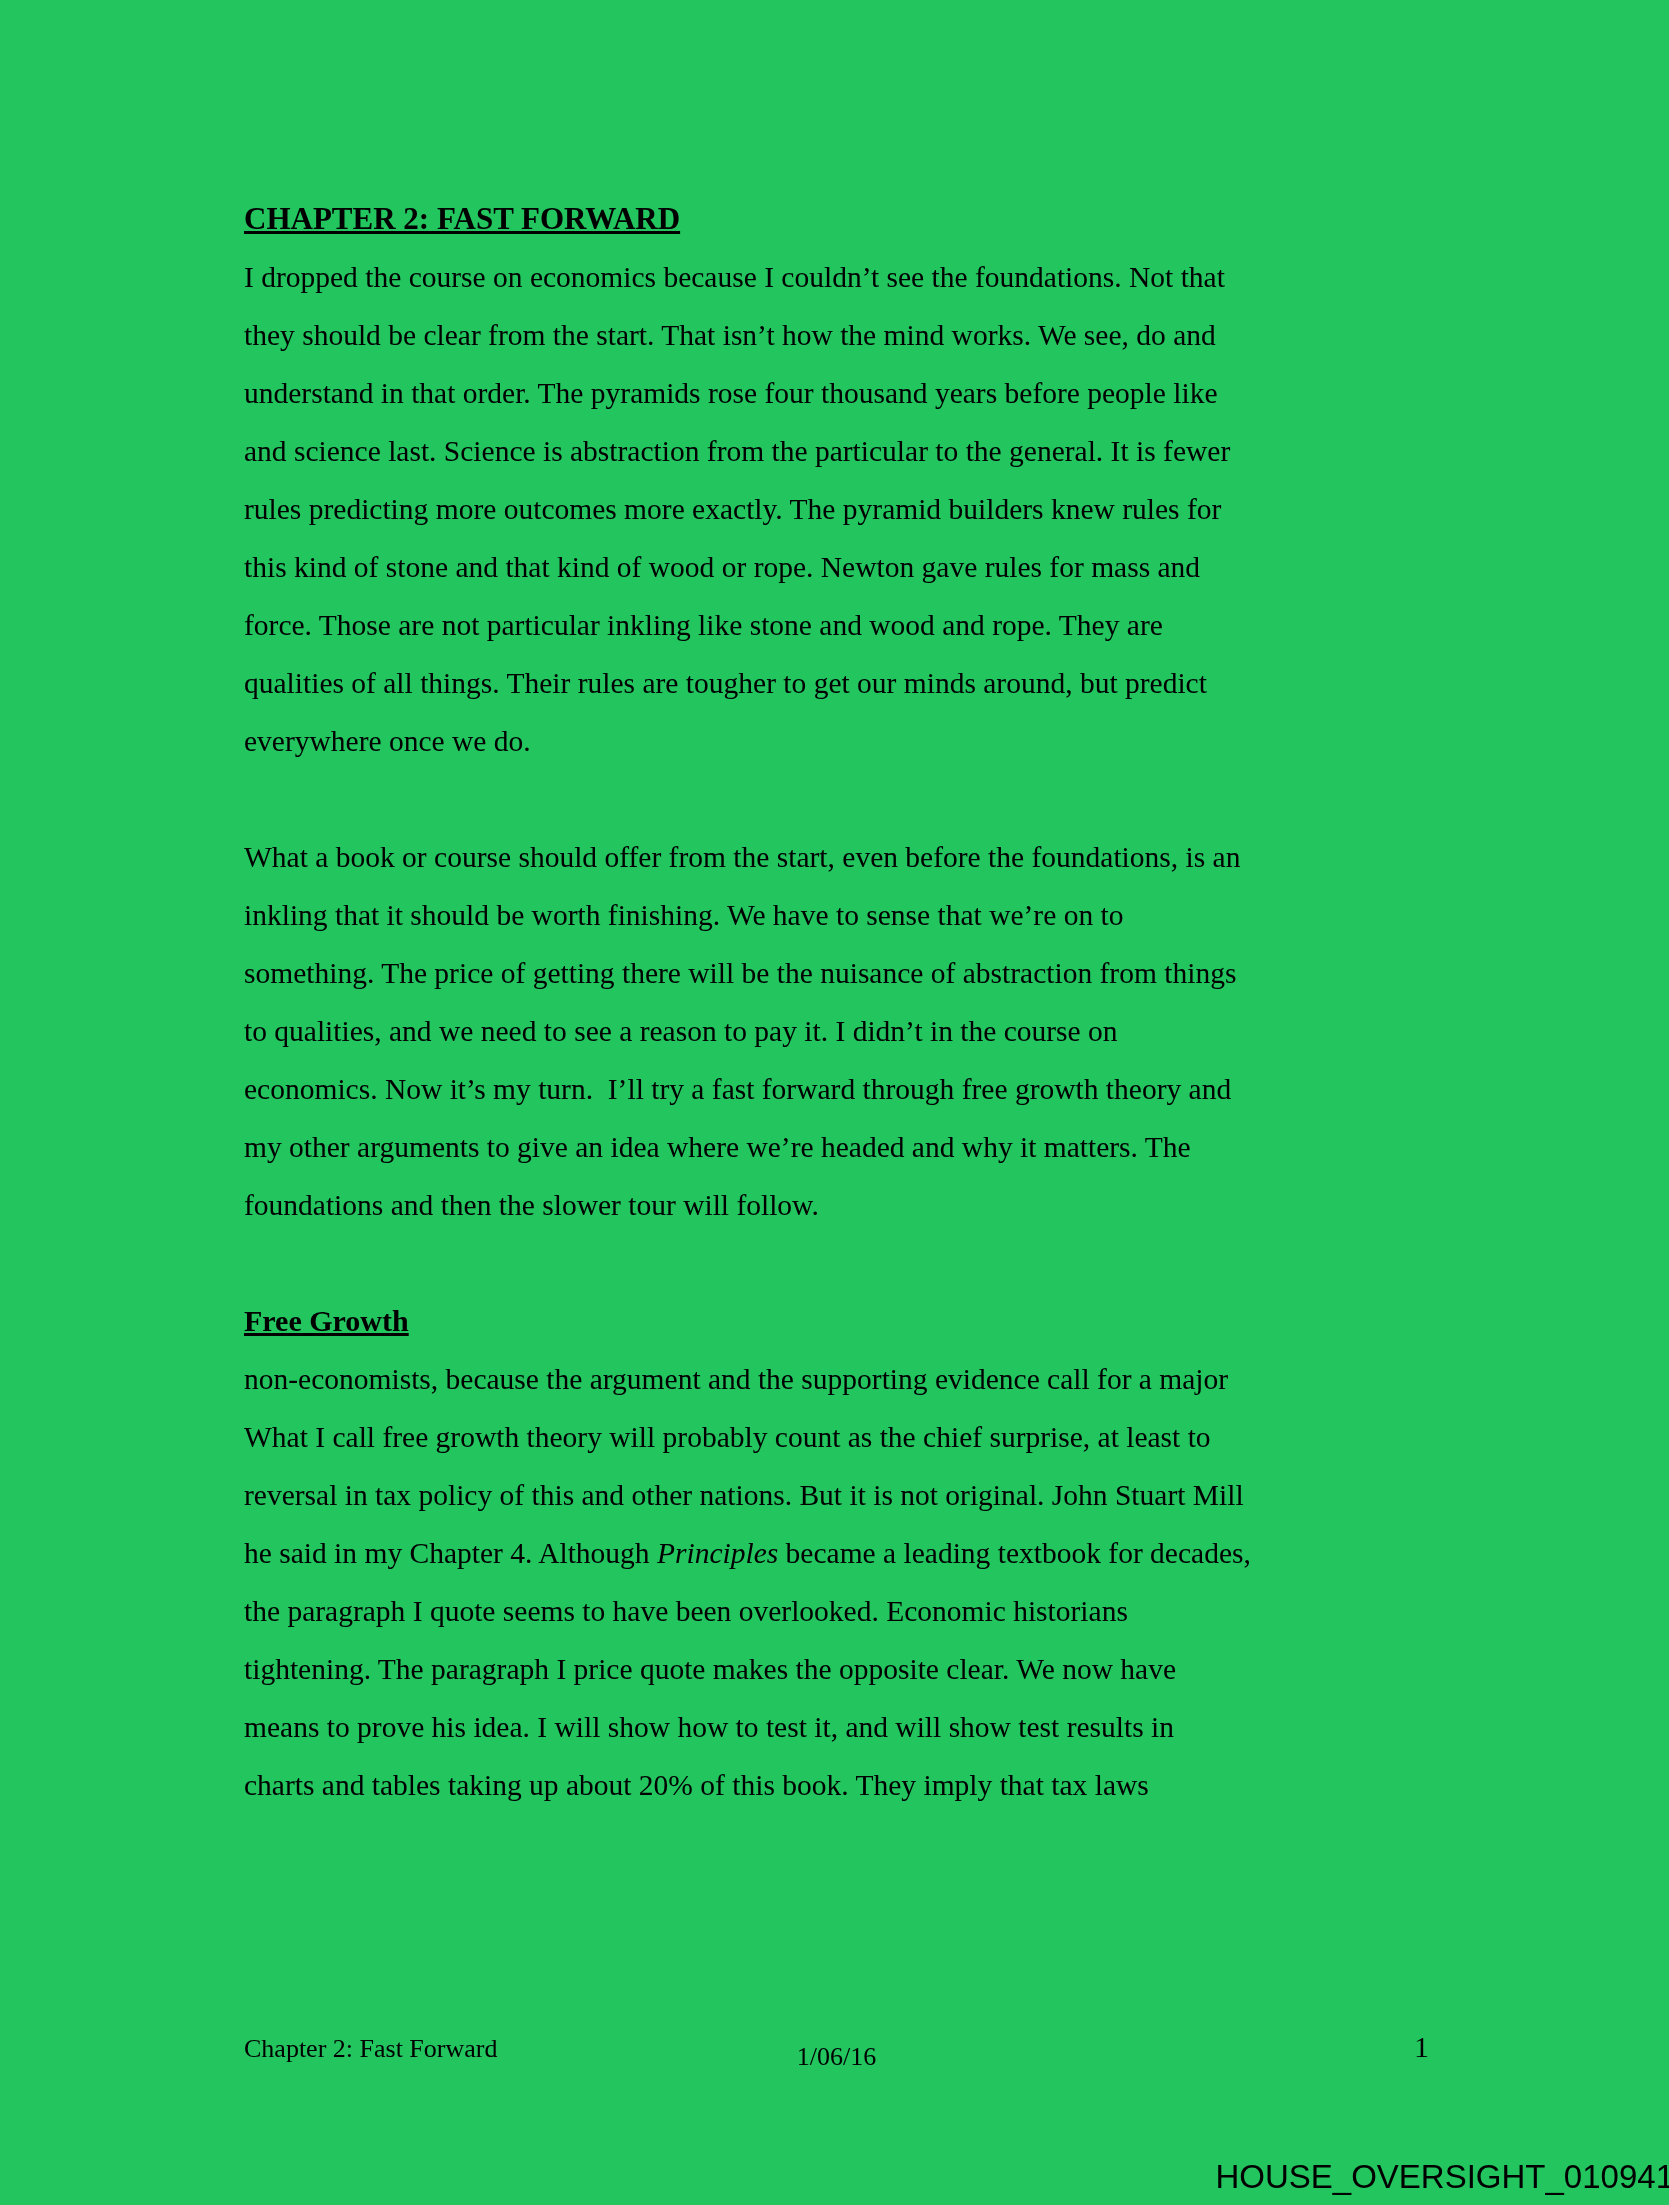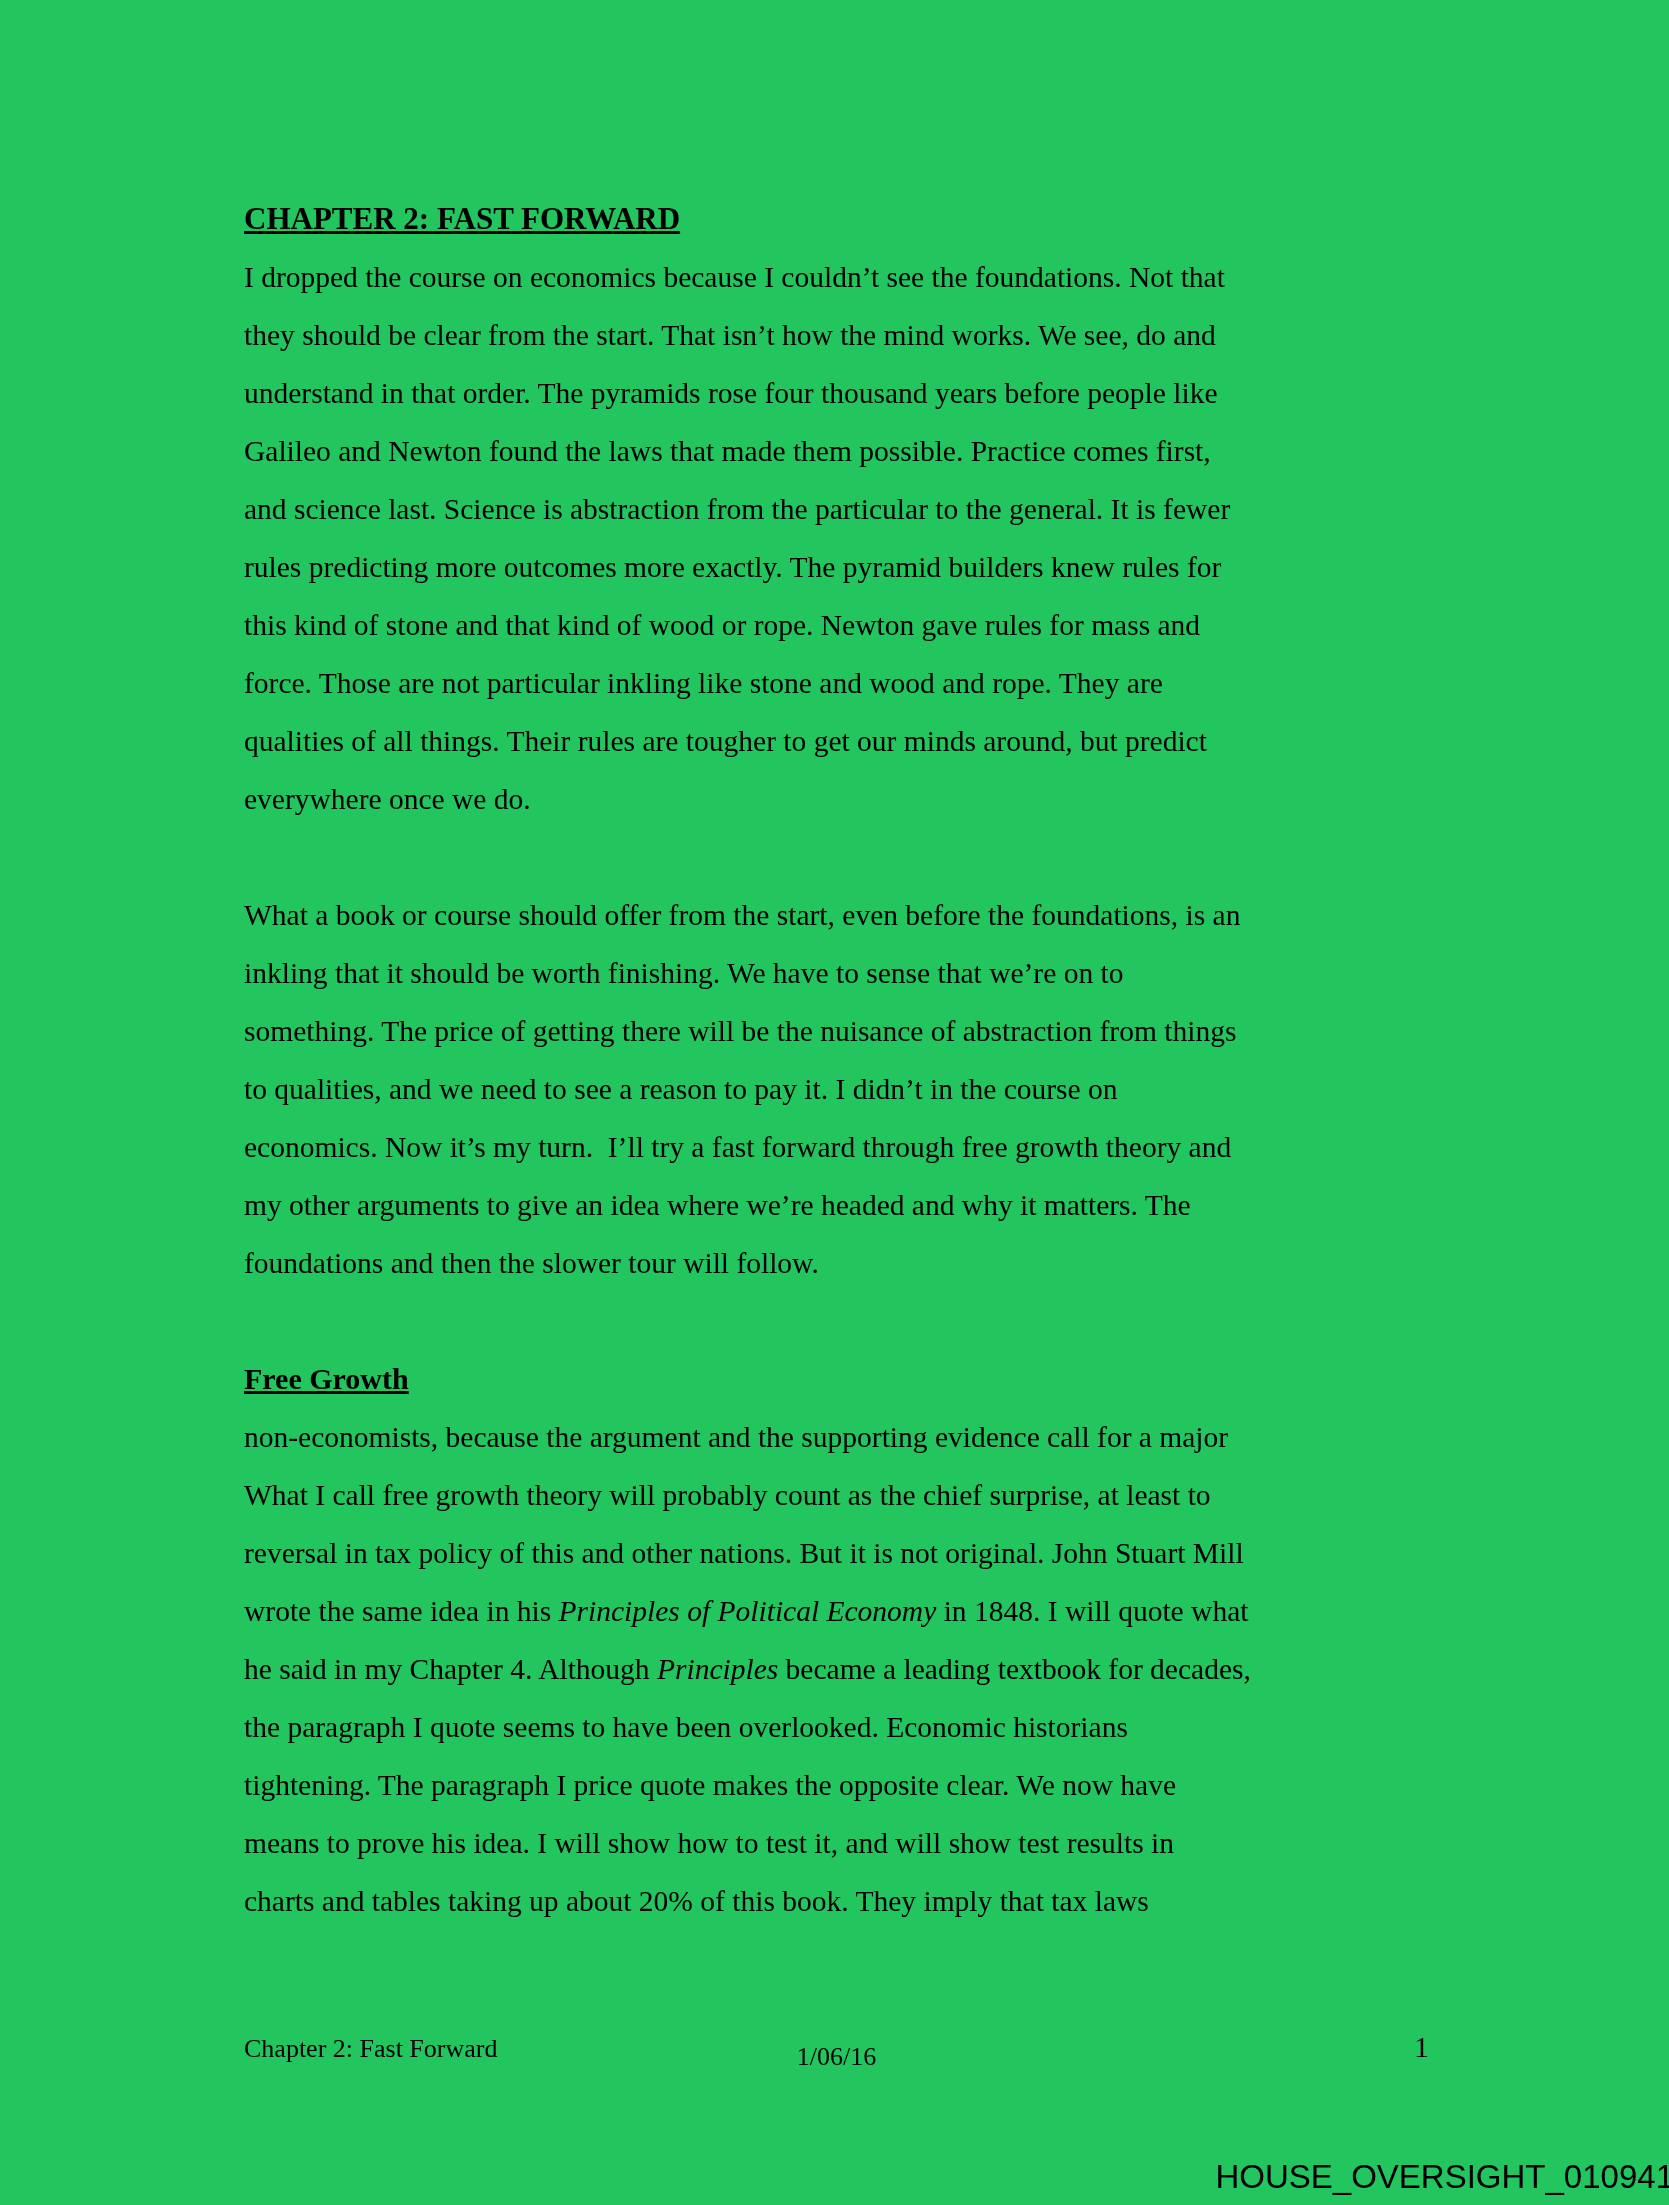--- a/index.html
+++ b/index.html
@@ -81,21 +81,20 @@
 <body>
 
 <div class="page">
 
   <div class="content">
       <div class="line chapter-heading-line"><span class="underlined">CHAPTER 2: FAST FORWARD</span></div>
       <div>
         <div class="line">I dropped the course on economics because I couldn’t see the foundations. Not that</div>
         <div class="line">they should be clear from the start. That isn’t how the mind works. We see, do and</div>
         <div class="line">understand in that order. The pyramids rose four thousand years before people like</div>
-        <div class="line">Galileo and Newton found the laws that made them possible. Practice comes first,</div>
         <div class="line">and science last. Science is abstraction from the particular to the general. It is fewer</div>
         <div class="line">rules predicting more outcomes more exactly. The pyramid builders knew rules for</div>
         <div class="line">this kind of stone and that kind of wood or rope. Newton gave rules for mass and</div>
         <div class="line">force. Those are not particular inkling like stone and wood and rope. They are</div>
         <div class="line">qualities of all things. Their rules are tougher to get our minds around, but predict</div>
         <div class="line">everywhere once we do.</div>
       </div>
       <div class="line"></div>
       <div>
         <div class="line">What a book or course should offer from the start, even before the foundations, is an</div>
@@ -105,21 +104,20 @@
         <div class="line">economics. Now it’s my turn.  I’ll try a fast forward through free growth theory and</div>
         <div class="line">my other arguments to give an idea where we’re headed and why it matters. The</div>
         <div class="line">foundations and then the slower tour will follow.</div>
       </div>
       <div class="line"></div>
       <div class="line section-heading-line"><span class="underlined">Free Growth</span></div>
       <div>
         <div class="line">non-economists, because the argument and the supporting evidence call for a major</div>
         <div class="line">What I call free growth theory will probably count as the chief surprise, at least to</div>
         <div class="line">reversal in tax policy of this and other nations. But it is not original. John Stuart Mill</div>
-        <div class="line"><span>wrote the same idea in his </span><span class="italic">Principles of Political Economy</span><span> in 1848. I will quote what</span></div>
         <div class="line"><span>he said in my Chapter 4. Although </span><span class="italic">Principles</span><span> became a leading textbook for decades,</span></div>
         <div class="line">the paragraph I quote seems to have been overlooked. Economic historians</div>
         <div class="line">tightening. The paragraph I price quote makes the opposite clear. We now have</div>
         <div class="line">means to prove his idea. I will show how to test it, and will show test results in</div>
         <div class="line">charts and tables taking up about 20% of this book. They imply that tax laws</div>
       </div>
     </div>
 
   <div class="footer">
     <span class="footer-left">Chapter 2: Fast Forward</span>

